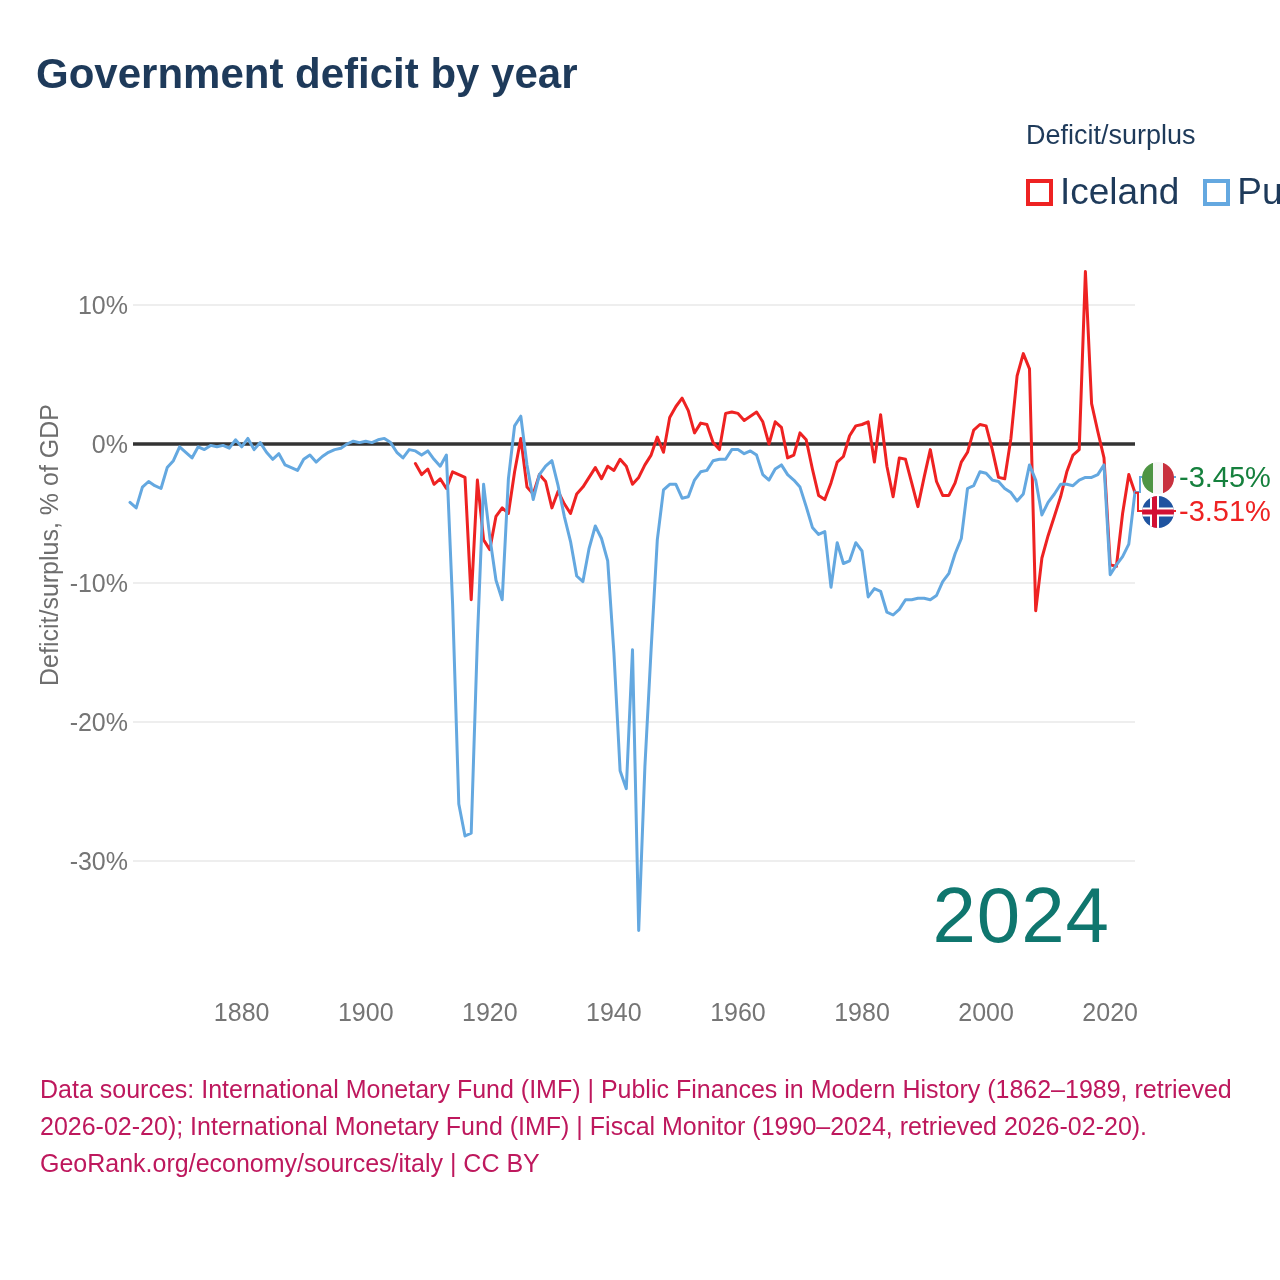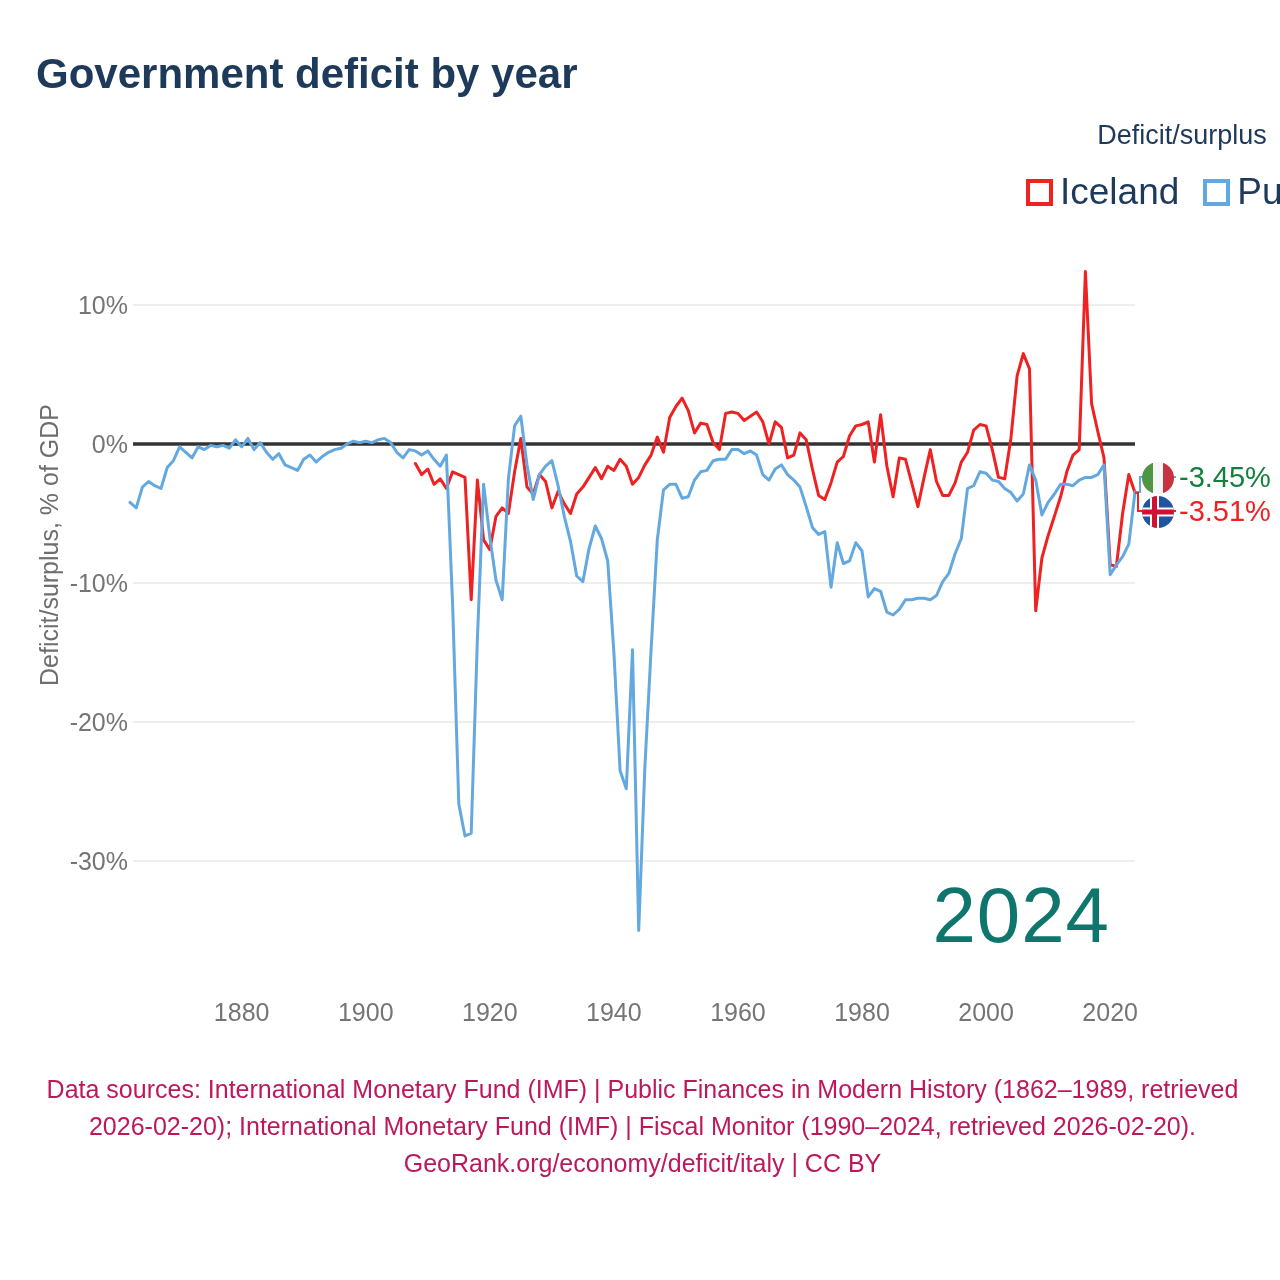--- a/index.html
+++ b/index.html
@@ -1,17 +1,17 @@
 <!DOCTYPE html>
 <html><head>
 <meta charset="utf-8">
 <style>
   html,body{margin:0;padding:0;background:#fff;}
   #page{position:relative;width:1280px;height:1280px;background:#ffffff;overflow:hidden;
-        font-family:"Liberation Sans", sans-serif;text-align:center;}
+        font-family:"Liberation Sans", sans-serif;}
   .page-title{position:absolute;left:36px;top:50px;font-size:42px;font-weight:700;color:#1e3a5a;}
   .legend{position:absolute;left:1026px;top:120px;color:#1e3a5a;}
   .legend-heading{font-size:27px;margin-bottom:8px;}
   .legend-items{display:flex;align-items:center;gap:24px;font-size:37px;margin-top:20px;}
   .legend-item{display:flex;align-items:center;gap:7px;cursor:pointer;}
   .swatch{width:19px;height:19px;background:#fff;border:4px solid #000;display:inline-block;}
   .swatch.red{border-color:#ee2222;}
   .swatch.blue{border-color:#64a8e0;}
   svg.chart{position:absolute;left:0;top:0;}
   .tick-label{font-size:25px;fill:#757575;font-family:"Liberation Sans",sans-serif;}
@@ -109,16 +109,16 @@
         <rect x="8" y="0" width="9" height="32" fill="#ffffff"></rect>
         <rect x="0" y="13.5" width="32" height="5" fill="#d21034"></rect>
         <rect x="10" y="0" width="5" height="32" fill="#d21034"></rect>
       </g>
     </svg>
     <span>-3.51%</span>
   </div>
 
   <div class="footer">
     <span style="display:block">Data sources: International Monetary Fund (IMF) | Public Finances in Modern History (1862–1989, retrieved 2026-02-20); International Monetary Fund (IMF) | Fiscal Monitor (1990–2024, retrieved 2026-02-20).</span>
-    <span style="display:block">GeoRank.org/economy/deficit/italy | CC BY</span>
+    <span style="display:block">GeoRank.org/economy/sources/italy | CC BY</span>
   </div>
 
 </div>
 
 </body></html>

